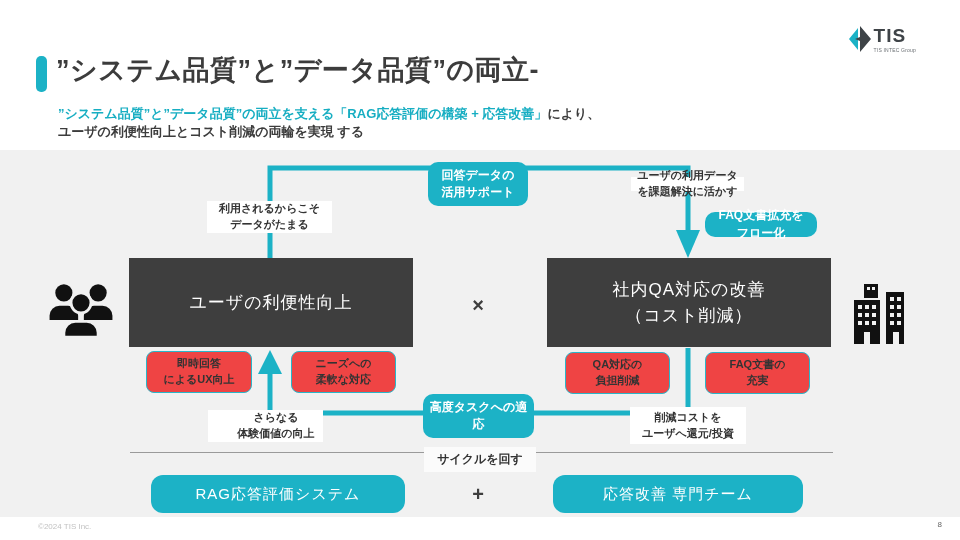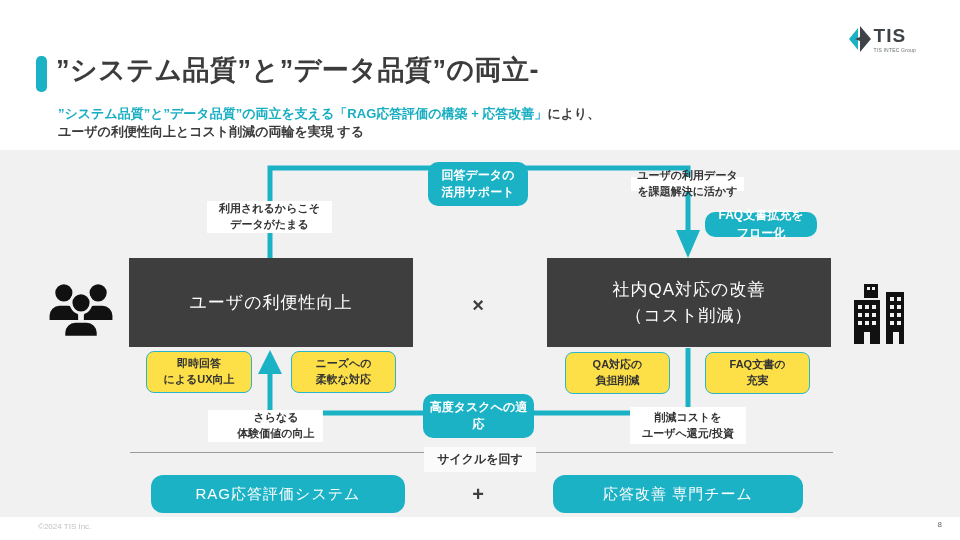--- a/index.html
+++ b/index.html
@@ -33,21 +33,21 @@
 
   
   .abs { position:absolute; z-index:2; display:flex; align-items:center; justify-content:center;
     text-align:center; white-space:pre-line; }
   .wlabel { background:#ffffff; font-size:11px; font-weight:bold; color:#333;
     line-height:1.45; }
   .tealbox { background:#1cb2c6; color:#ffffff; font-size:12px; font-weight:bold;
     border-radius:10px; line-height:1.45; }
   .darkbox { background:#3e3e3e; color:#ffffff; font-size:17px; letter-spacing:1px;
     line-height:1.5; }
-  .outline { background:#fde047; border:1.5px solid #2ab6c9; border-radius:8px;
+  .outline { background:#ef4444; border:1.5px solid #2ab6c9; border-radius:8px;
     font-size:11px; font-weight:bold; color:#333; line-height:1.45; }
   .mult { font-size:20px; font-weight:bold; color:#3e3e3e; }
   .divider { position:absolute; left:130px; top:452px; width:703px; height:1px;
     background:#9a9a9a; z-index:2; }
   .cyclelabel { background:#fbfbfb; font-size:12px; font-weight:bold; color:#333; }
   .bigbtn { background:#1cb2c6; color:#ffffff; font-size:15px; border-radius:12px;
     letter-spacing:1px; }
   .plus { font-size:20px; font-weight:bold; color:#3e3e3e; }
 
   

